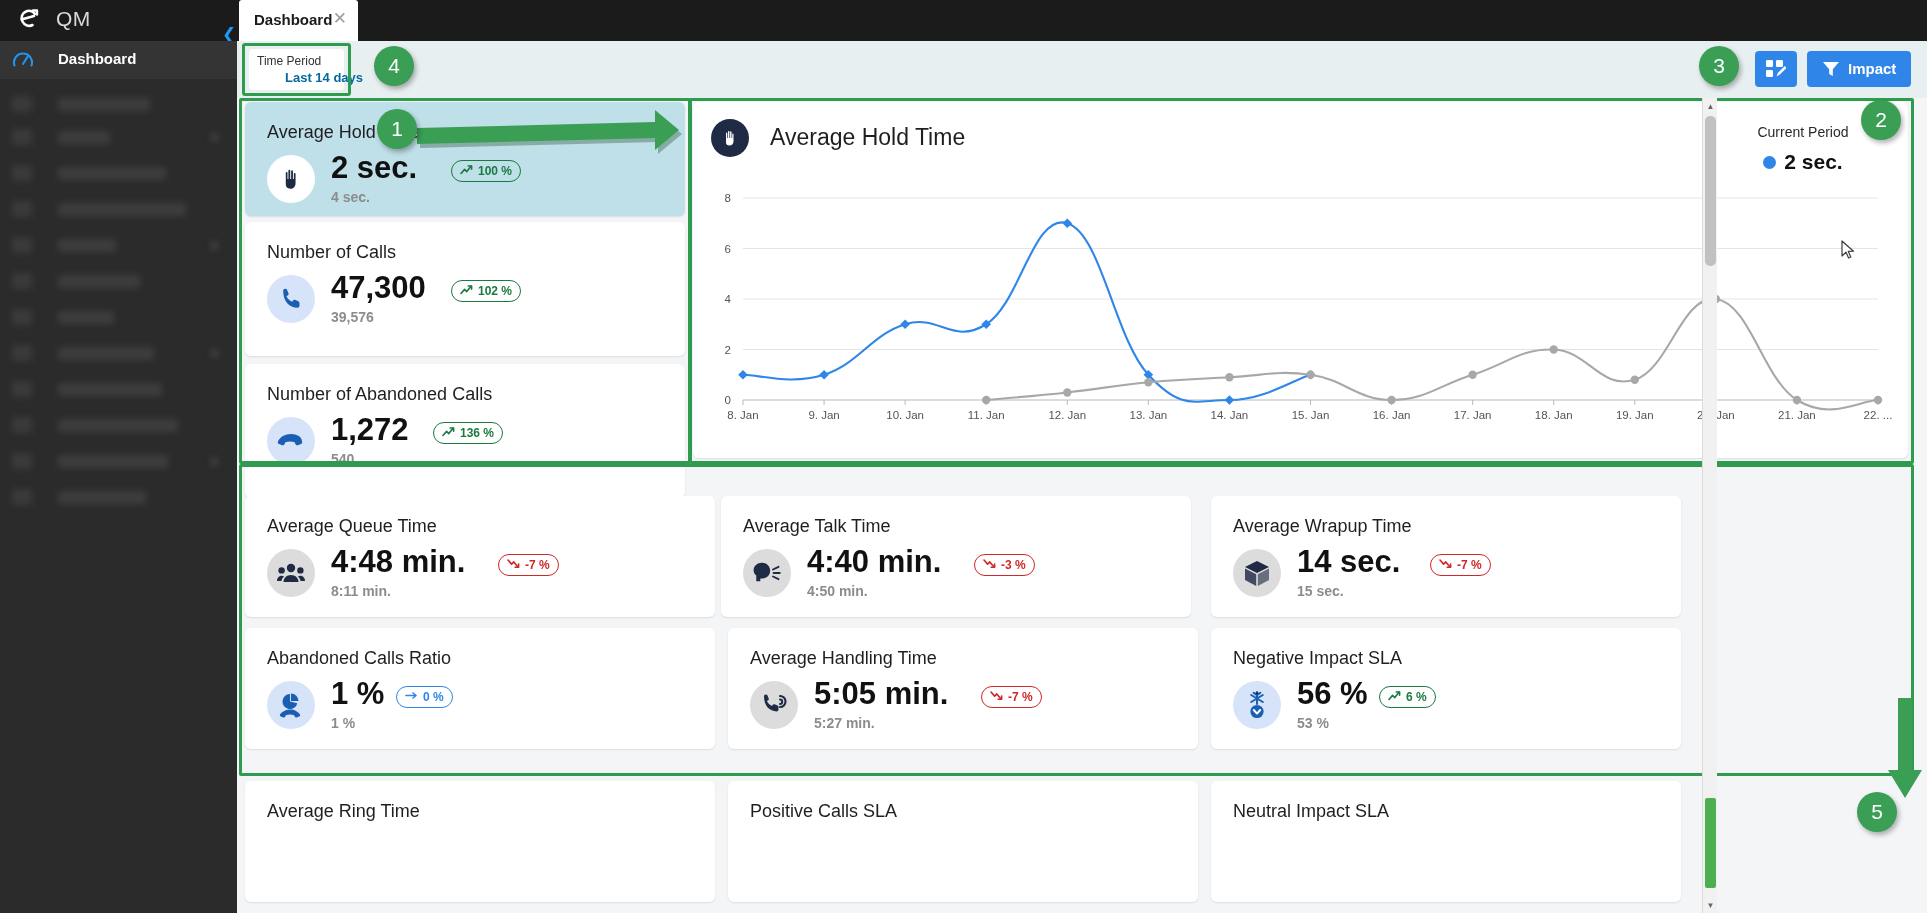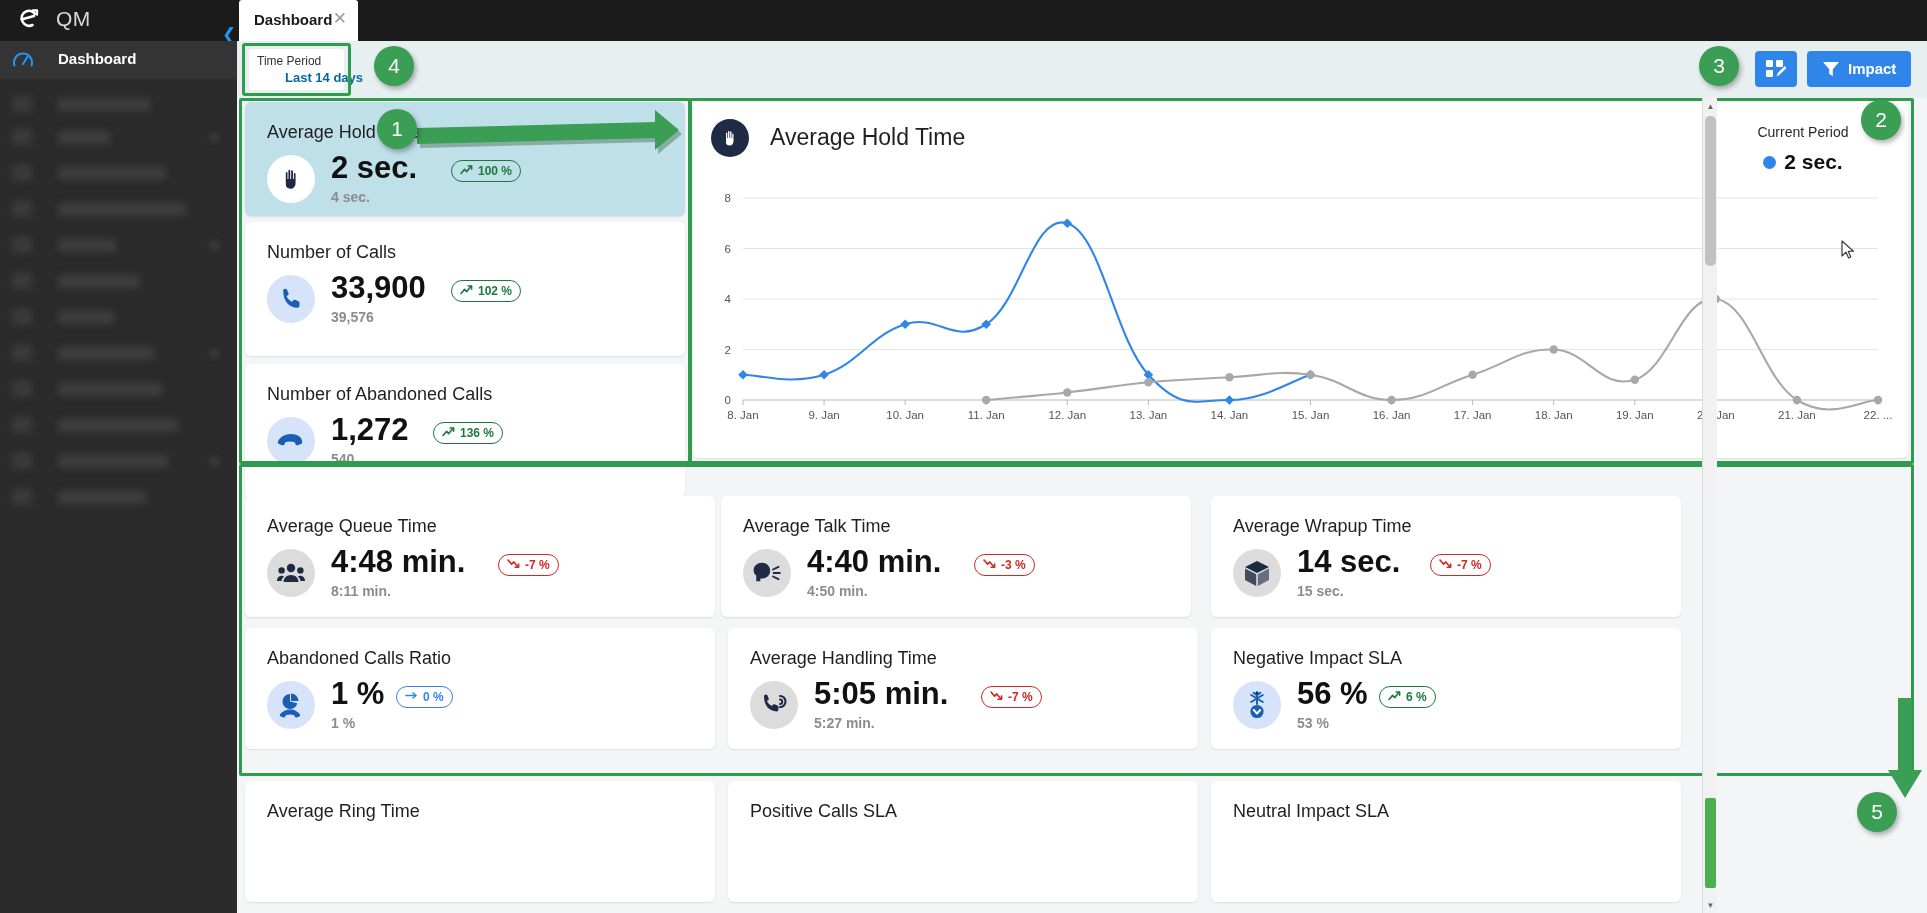--- a/index.html
+++ b/index.html
@@ -370,21 +370,21 @@
               <span>100 %</span>
             </div>
           </div>
           <div class="card" style="left: 0px; top: 120px; width: 440px; height: 134px;">
             <div class="card-title">Number of Calls</div>
             <div class="card-icon lightblue">
               <svg width="27" height="27" viewBox="0 0 24 24">
                 <path d="M6.6 2.5c.7 0 1.2.4 1.5 1l1.2 2.9c.3.7.1 1.4-.5 1.8l-1.3.9c1 2.2 2.8 4 5 5l.9-1.3c.4-.6 1.1-.8 1.8-.5l2.9 1.2c.6.3 1 .8 1 1.5v2.6c0 1-.8 1.8-1.8 1.8C10.1 19.4 4.6 13.9 4.6 4.3c0-1 .8-1.8 1.8-1.8z" fill="#1a5fb4"></path>
               </svg>
             </div>
-            <div class="card-value">33,900</div>
+            <div class="card-value">47,300</div>
             <div class="card-sub">39,576</div>
             <div class="pill up" style="left:206px">
               <span><svg width="13" height="11" viewBox="0 0 13 11">
                   <path d="M1 9.5 L4.6 5.4 L6.8 7.6 L11 2.2" stroke="#1b7a3f" stroke-width="1.6" fill="none" stroke-linecap="round" stroke-linejoin="round"></path>
                   <path d="M8.2 2 L11.6 2 L11.6 5.2" stroke="#1b7a3f" stroke-width="1.6" fill="none" stroke-linecap="round" stroke-linejoin="round"></path>
                 </svg></span>
               <span>102 %</span>
             </div>
           </div>
           <div class="card" style="left: 0px; top: 262px; width: 440px; height: 134px;">

